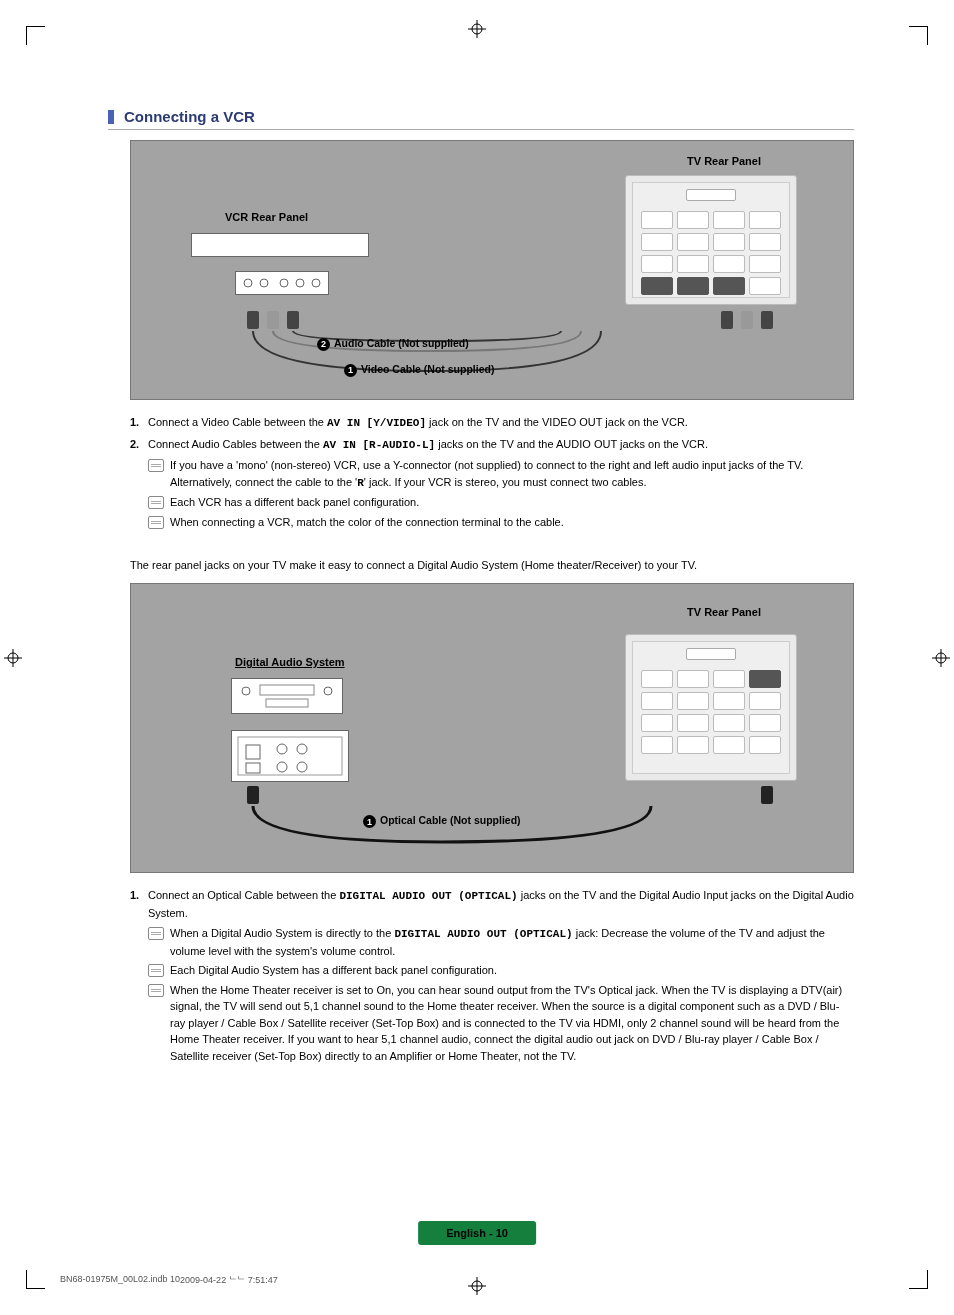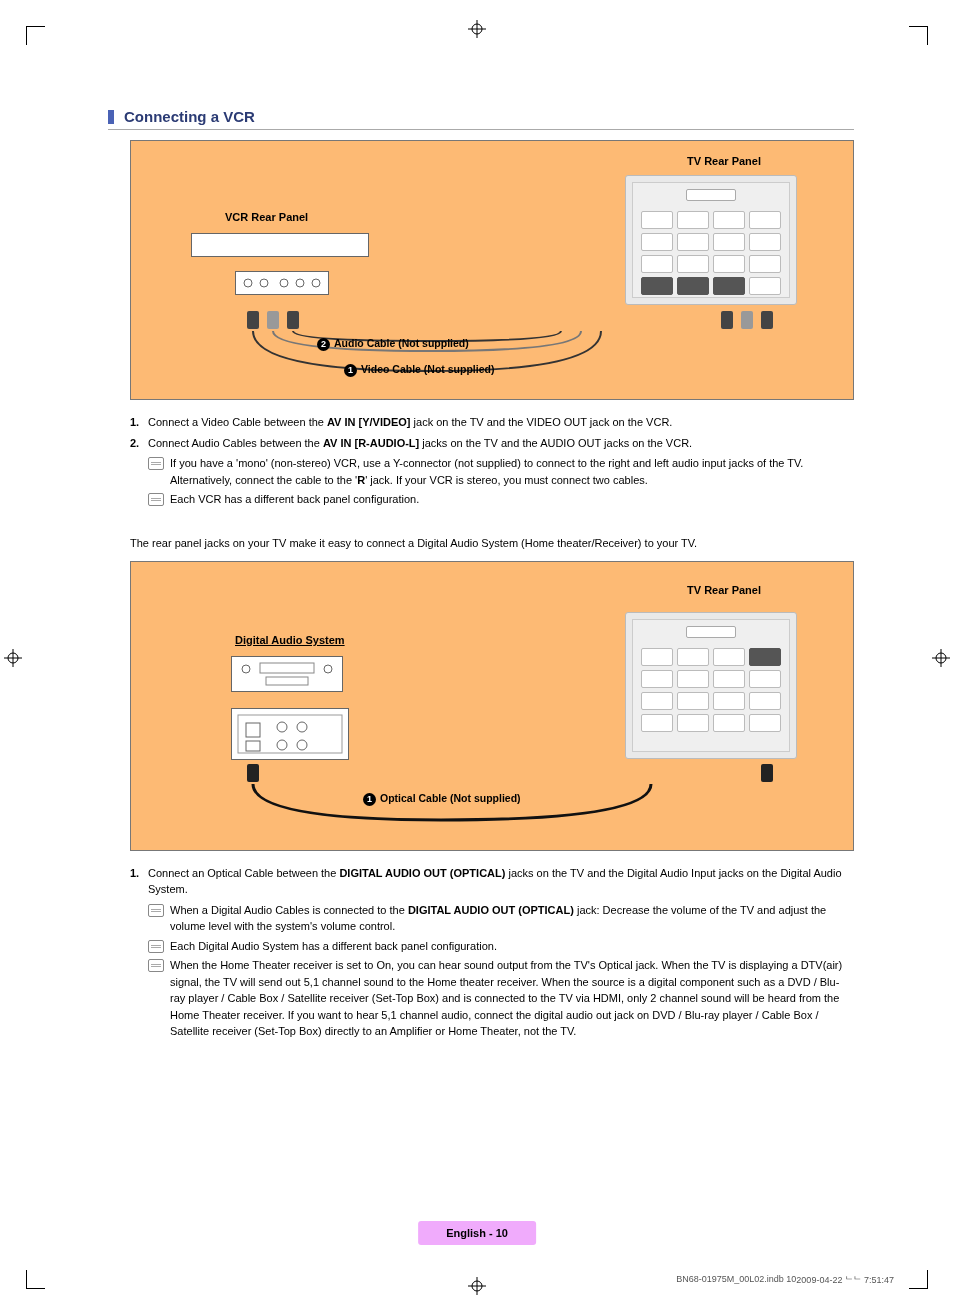--- a/index.html
+++ b/index.html
@@ -54,21 +54,21 @@
   }
   .intro {
     font-size: 11px;
     margin: 6px 0 10px 22px;
     line-height: 1.4;
   }
   .diagram {
     border: 1px solid #777;
     margin: 6px 0 14px 22px;
     position: relative;
-    background: #fdba74;
+    background: #a3a3a3;
   }
   .diag-a { height: 258px; }
   .diag-b { height: 288px; }
 
   .dia-label {
     position: absolute;
     font-size: 11px;
     font-weight: bold;
   }
   .tv-panel {
@@ -122,41 +122,41 @@
   .note-row { display:flex; margin-left:18px; margin-bottom:3px; }
   .note-icon {
     width: 14px; height: 11px; border:1px solid #888; border-radius:2px;
     flex-shrink:0; margin-right:6px; margin-top:2px;
     position:relative;
   }
   .note-icon::after {
     content:""; position:absolute; left:2px; right:2px; top:4px; height:1px; background:#aaa;
     box-shadow: 0 2px 0 #aaa;
   }
-  .bold { font-weight:bold; }
+  .bold { font-weight:bold;font-family:Liberation Mono, monospace; }
 
   .footer-lang {
     position:absolute;
     bottom: 70px;
     left: 50%;
     transform: translateX(-50%);
-    background: #f0abfc;
+    background: #15803d;
     border-radius: 3px;
     font-size: 11px;
     font-weight: bold;
     padding: 6px 28px;
     margin-top: 12px;
   }
   .print-info {
     position:absolute;
     bottom: 30px;
     left: 60px; right: 60px;
     font-size: 9px;
     color: #555;
-    display:flex; justify-content:flex-end;
+    display:flex; justify-content:flex-start;
   }
 
   
   .tv-slot {
     position:absolute; top:6px; left:50%; transform:translateX(-50%);
     width:48px; height:10px; border:1px solid #aaa; border-radius:2px; background:#fff;
   }
   .tv-grid {
     position:absolute; top:28px; left:8px; right:8px; bottom:8px;
     display:grid; grid-template-columns:repeat(4,1fr); grid-auto-rows:18px; gap:4px;
@@ -290,20 +290,24 @@
     <div class="note-row">
       <div class="note-icon"></div>
       <div class="step-body">
         <span>If you have a 'mono' (non-stereo) VCR, use a Y-connector (not supplied) to connect to the right and left audio input jacks of the TV. Alternatively, connect the cable to the '</span><span class="bold">R</span><span>' jack. If your VCR is stereo, you must connect two cables.</span>
       </div>
     </div>
     <div class="note-row">
       <div class="note-icon"></div>
       <div class="step-body">Each VCR has a different back panel configuration.</div>
     </div>
+    <div class="note-row">
+      <div class="note-icon"></div>
+      <div class="step-body">When connecting a VCR, match the color of the connection terminal to the cable.</div>
+    </div>
   </div>
 
 
   <div class="intro">The rear panel jacks on your TV make it easy to connect a Digital Audio System (Home theater/Receiver) to your TV.</div>
 
   <div class="diagram diag-b">
     <div class="dia-label" style="top:22px; right:92px;">TV Rear Panel</div>
     <div class="dia-label" style="top:72px; left:104px;text-decoration:underline;">Digital Audio System</div>
 
     <div class="tv-panel tv-b">
@@ -365,21 +369,21 @@
   <div class="steps">
     <div class="step-row">
       <div class="step-num">1.</div>
       <div class="step-body">
         <span>Connect an Optical Cable between the </span><span class="bold">DIGITAL AUDIO OUT (OPTICAL)</span><span> jacks on the TV and the Digital Audio Input jacks on the Digital Audio System.</span>
       </div>
     </div>
     <div class="note-row">
       <div class="note-icon"></div>
       <div class="step-body">
-        <span>When a Digital Audio Cables is connected to the </span><span class="bold">DIGITAL AUDIO OUT (OPTICAL)</span><span> jack: Decrease the volume of the TV and adjust the volume level with the system's volume control.</span>
+        <span>When a Digital Audio System is directly to the </span><span class="bold">DIGITAL AUDIO OUT (OPTICAL)</span><span> jack: Decrease the volume of the TV and adjust the volume level with the system's volume control.</span>
       </div>
     </div>
     <div class="note-row">
       <div class="note-icon"></div>
       <div class="step-body">Each Digital Audio System has a different back panel configuration.</div>
     </div>
     <div class="note-row">
       <div class="note-icon"></div>
       <div class="step-body">When the Home Theater receiver is set to On, you can hear sound output from the TV's Optical jack. When the TV is displaying a DTV(air) signal, the TV will send out 5,1 channel sound to the Home theater receiver. When the source is a digital component such as a DVD / Blu-ray player / Cable Box / Satellite receiver (Set-Top Box) and is connected to the TV via HDMI, only 2 channel sound will be heard from the Home Theater receiver. If you want to hear 5,1 channel audio, connect the digital audio out jack on DVD / Blu-ray player / Cable Box / Satellite receiver (Set-Top Box) directly to an Amplifier or Home Theater, not the TV.</div>
     </div>

